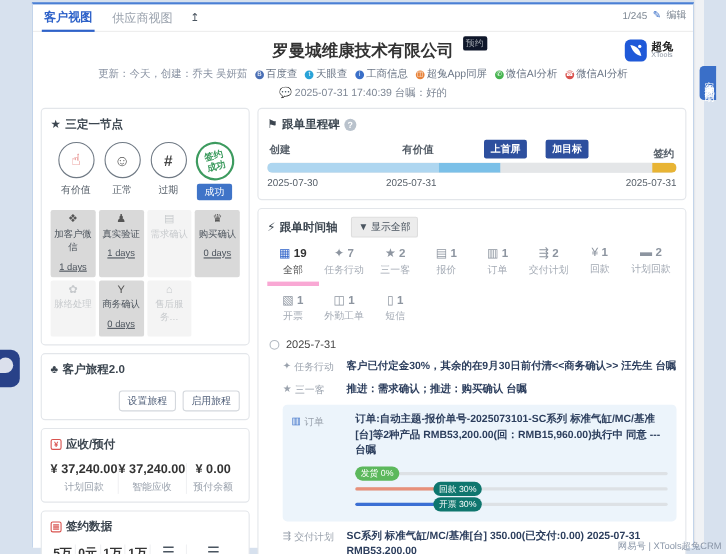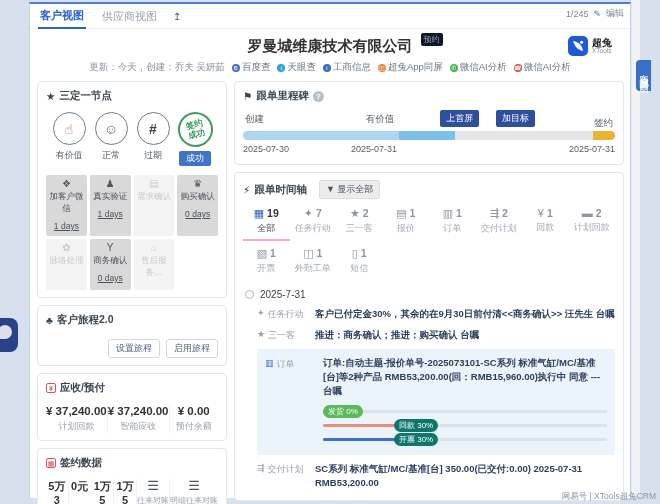--- a/index.html
+++ b/index.html
@@ -61,40 +61,40 @@
   .amt .v { font-size:11.5px; font-weight:bold; color:#333; white-space:nowrap; }
   .amt .l { font-size:9px; color:#9aa2ad; margin-top:3px; }
   
   .stats { display:flex; align-items:flex-start; margin-top:9px; }
   .stat { flex:1; text-align:center; border-right:1px solid #f0f1f3; }
   .stat:last-child { border-right:none; }
   .stat .v { font-size:11px; font-weight:bold; color:#333; }
   .stat .ic { font-size:13px; color:#4a5560; line-height:1; }
   .stat .l { font-size:8px; color:#9aa2ad; margin-top:3px; white-space:nowrap; }
   
-  .ms-row { position:relative; height:18px; margin-top:7px; font-size:9.5px; color:#555e68; }
+  .ms-row { position:relative; height:18px; margin-top:7px; font-size:9.5px; color:#555e68;font-weight:bold; }
   .ms-row .s1 { position:absolute; left:2px; top:3px; }
   .ms-row .s2 { position:absolute; left:33%; top:3px; }
   .ms-row .s3 { position:absolute; right:2px; top:7px; }
   .ms-btn { position:absolute; top:0; background:#2d4f9e; color:#fff; font-size:9px; padding:2px 6px; border-radius:2px; cursor:pointer; }
   .ms-bar { height:9px; border-radius:5px; background:#e4e6e8; overflow:hidden; display:flex; margin-top:3px; }
   .seg { height:100%; }
   .ms-dates { position:relative; height:13px; margin-top:4px; font-size:9px; color:#555e68; }
   .ms-dates .d1 { position:absolute; left:0; }
   .ms-dates .d2 { position:absolute; left:29%; }
   .ms-dates .d3 { position:absolute; right:0; }
   .qmark { width:11px; height:11px; border-radius:50%; background:#b9c2cc; color:#fff; font-size:8px; text-align:center; line-height:11px; }
   
   .filter-btn { font-size:9px; color:#4a5560; background:#ececec; border:1px solid #ddd; border-radius:2px; padding:2px 6px; margin-left:8px; cursor:pointer; }
   .ttabs { display:flex; flex-wrap:wrap; margin-top:8px; row-gap:6px; }
   .ttab { width:12.5%; text-align:center; cursor:pointer; padding-bottom:4px; }
   .ttab .tline { font-size:10.5px; font-weight:bold; color:#8d95a0; }
   .ttab .tline .ti { font-size:11px; margin-right:3px; font-weight:normal; }
   .ttab .tlabel { font-size:9px; color:#a3aab4; margin-top:2px; }
-  .ttab.active { border-bottom:2px solid #f9a8d4; }
+  .ttab.active { border-bottom:4px solid #f9a8d4; }
   .ttab.active .tline { color:#333; }
   .ttab.active .tline .ti { color:#2e62c9; }
   .ttab.active .tlabel { color:#555; }
   
   .tl-date { display:flex; align-items:center; gap:6px; font-size:10px; color:#444; margin:10px 0 2px 2px; }
   .tl-date .ring { width:9px; height:9px; border:1px solid #b3bac2; border-radius:50%; background:#fff; }
   .entry { display:flex; margin-top:7px; padding-left:14px; }
   .etype { flex:none; width:58px; font-size:9px; color:#9aa2ad; display:flex; gap:3px; align-items:flex-start; padding-top:1px; }
   .etype .ei { font-size:9px; }
   .etext { flex:1; font-size:9.5px; font-weight:bold; color:#2c3e5d; line-height:1.45; min-width:0; }
@@ -174,20 +174,24 @@
           </span>
         <span class="lnk">
             <span class="dot" style="background:#46b450;">✆</span>
             <span>微信AI分析</span>
           </span>
         <span class="lnk">
             <span class="dot" style="background:#d9534f;">☎</span>
             <span>微信AI分析</span>
           </span>
       </div>
+      <div class="note-line">
+        <span class="bubble">💬</span>
+        <span>2025-07-31 17:40:39 台嘱：好的</span>
+      </div>
     </div>
 
     <div class="cols">
 
       <div class="lcol">
 
         <div class="panel">
           <div class="ptitle">
               <span>★</span>
               <span>三定一节点</span>
@@ -407,21 +411,21 @@
                 <span>任务行动</span>
               </div>
             <div class="etext">客户已付定金30%，其余的在9月30日前付清&lt;&lt;商务确认&gt;&gt; 汪先生 台嘱</div>
           </div>
 
           <div class="entry">
             <div class="etype">
                 <span class="ei">★</span>
                 <span>三一客</span>
               </div>
-            <div class="etext">推进：商务确认；推进：购买确认 台嘱</div>
+            <div class="etext">推进：需求确认；推进：购买确认 台嘱</div>
           </div>
 
           <div class="order-card">
             <div class="etype">
                 <span class="ei" style="color:#3a6fc8;">▥</span>
                 <span>订单</span>
               </div>
             <div style="flex:1; min-width:0;">
               <div class="etext">订单:自动主题-报价单号-2025073101-SC系列 标准气缸/MC/基准[台]等2种产品 RMB53,200.00(回：RMB15,960.00)执行中 同意 --- 台嘱</div>
               <div class="bars">

